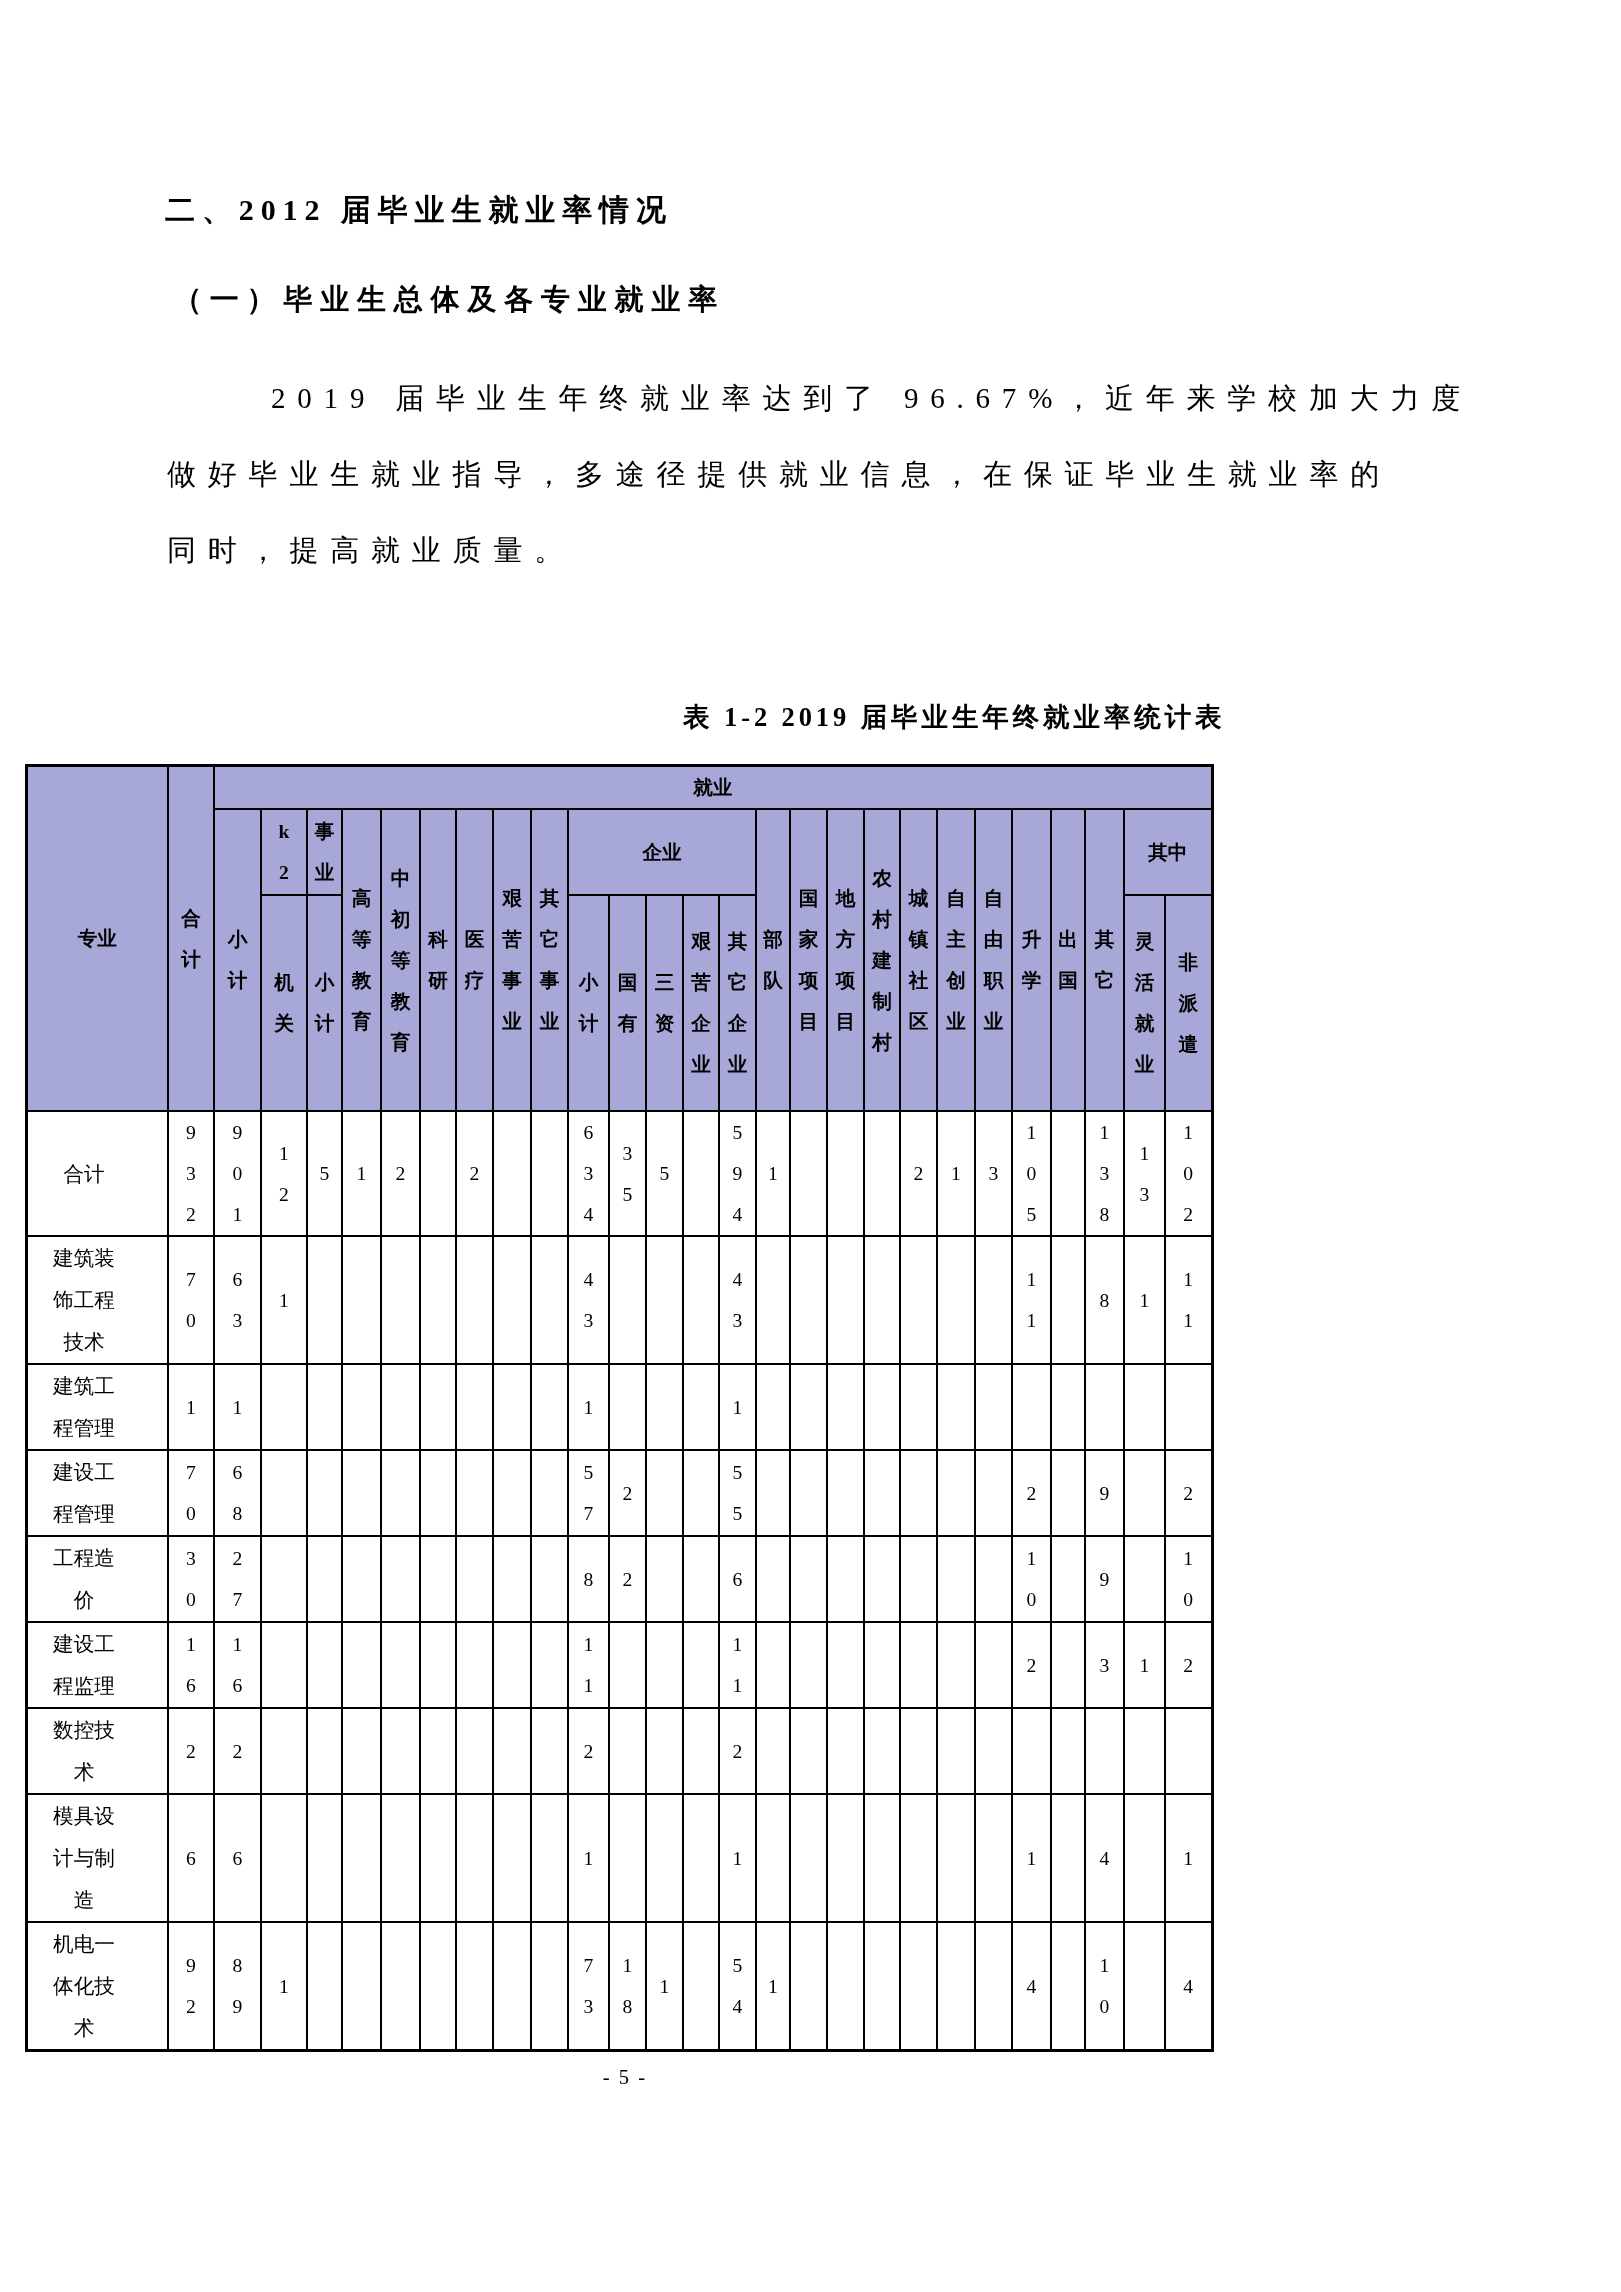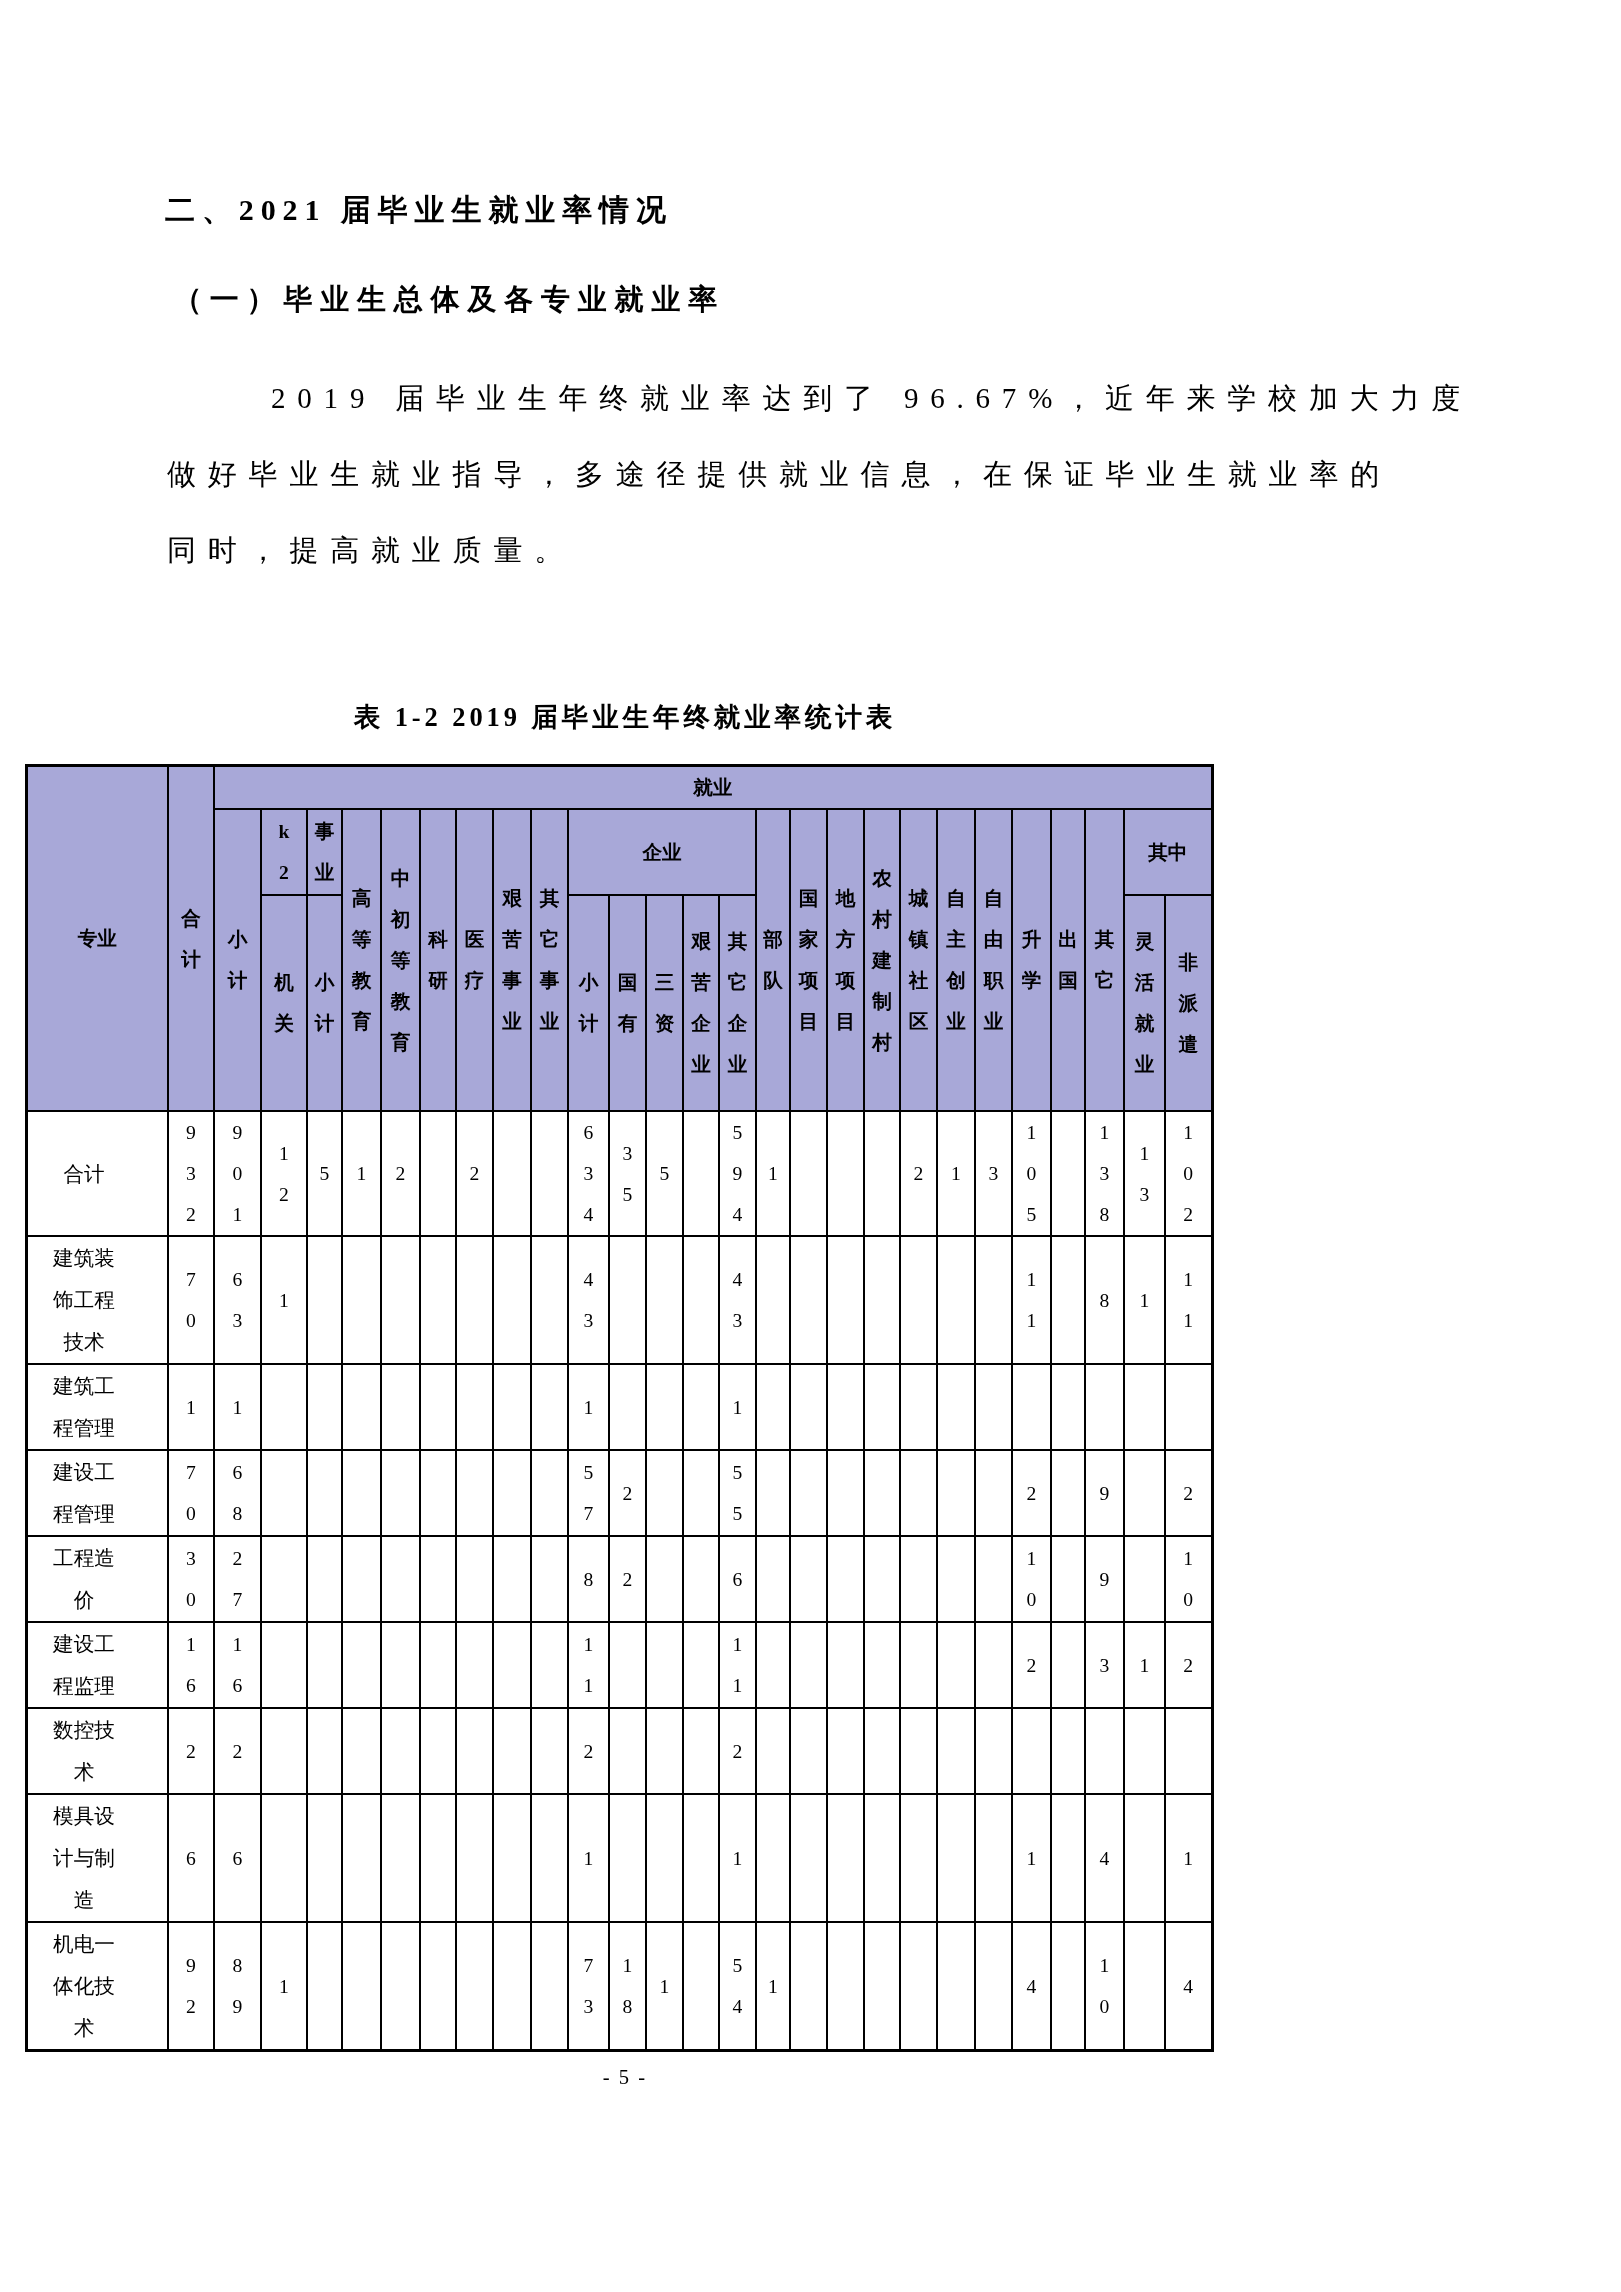--- a/index.html
+++ b/index.html
@@ -16,21 +16,21 @@
     margin:47px 0 12px 173px;
     font-size:29px;font-weight:bold;letter-spacing:7.8px;line-height:43px;
   }
   .para{margin:39px 157px 0 167px;}
   .pline{
     font-size:29px;letter-spacing:11.8px;line-height:76px;
     white-space:nowrap;
   }
   .pline.indent{text-indent:104px;}
   .ttitle{
-    margin:110px 0 0 24.5px;width:1201px;text-align:center;
+    margin:110px 0 0 24.5px;width:1201px;text-align:right;
     font-size:26.5px;font-weight:bold;letter-spacing:3.9px;line-height:39px;
   }
   table.emp{
     border-collapse:collapse;table-layout:fixed;
     margin:27.4px 0 0 24.5px;border:3.9px solid #000;
   }
   table.emp th,table.emp td{
     border:2px solid #000;padding:0;margin:0;
     font-size:19.6px;font-weight:normal;text-align:center;vertical-align:middle;
     line-height:41px;overflow:hidden;
@@ -48,21 +48,21 @@
   .pageno{
     margin:13.7px 0 0 24.5px;width:1201px;text-align:center;
     font-size:20.6px;letter-spacing:2px;
   }
 </style>
 </head>
 <body>
 
 <div class="page">
 
-  <div class="h1">二、2021 届毕业生就业率情况</div>
+  <div class="h1">二、2012 届毕业生就业率情况</div>
 
   <div class="h2">（一）毕业生总体及各专业就业率</div>
 
   <div class="para">
     <div class="pline indent">2019 届毕业生年终就业率达到了 96.67%，近年来学校加大力度</div>
     <div class="pline">做好毕业生就业指导，多途径提供就业信息，在保证毕业生就业率的</div>
     <div class="pline">同时，提高就业质量。</div>
   </div>
 
   <div class="ttitle">表 1-2  2019 届毕业生年终就业率统计表</div>

